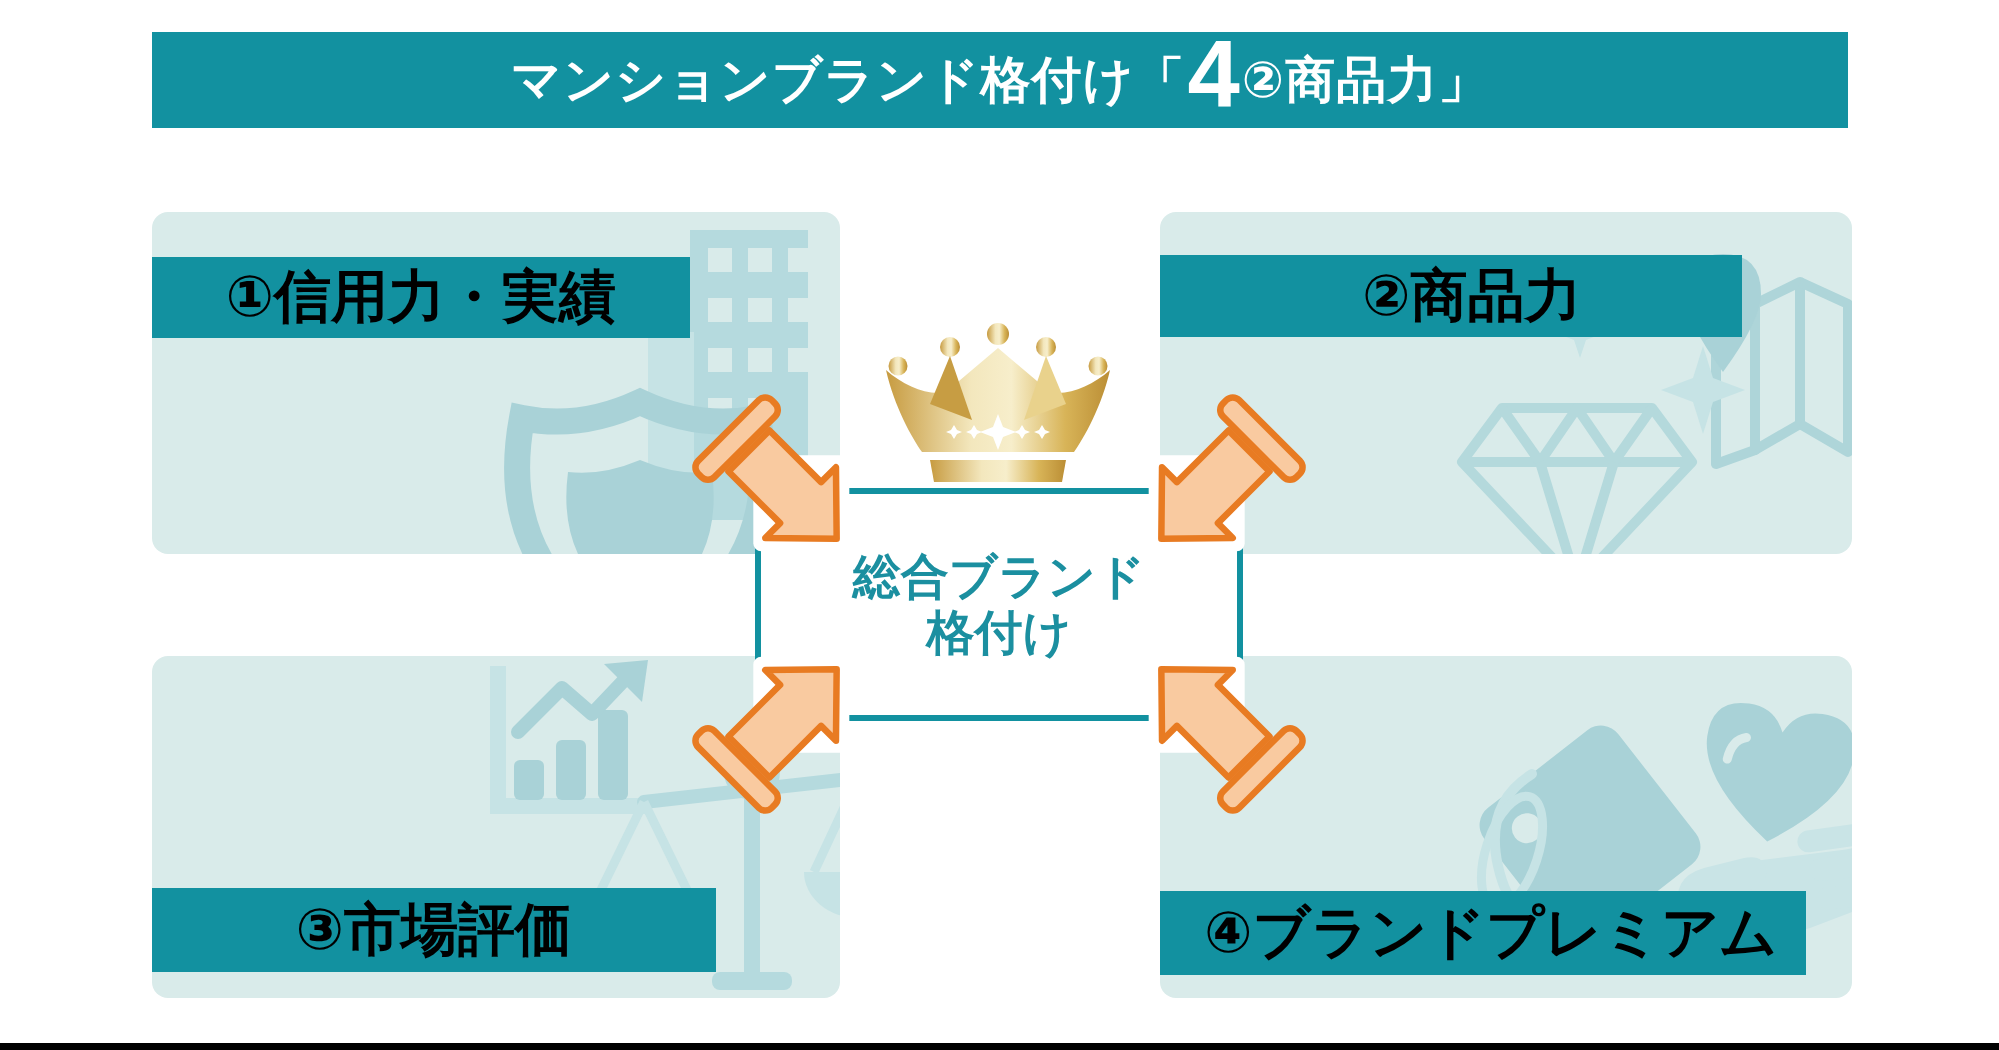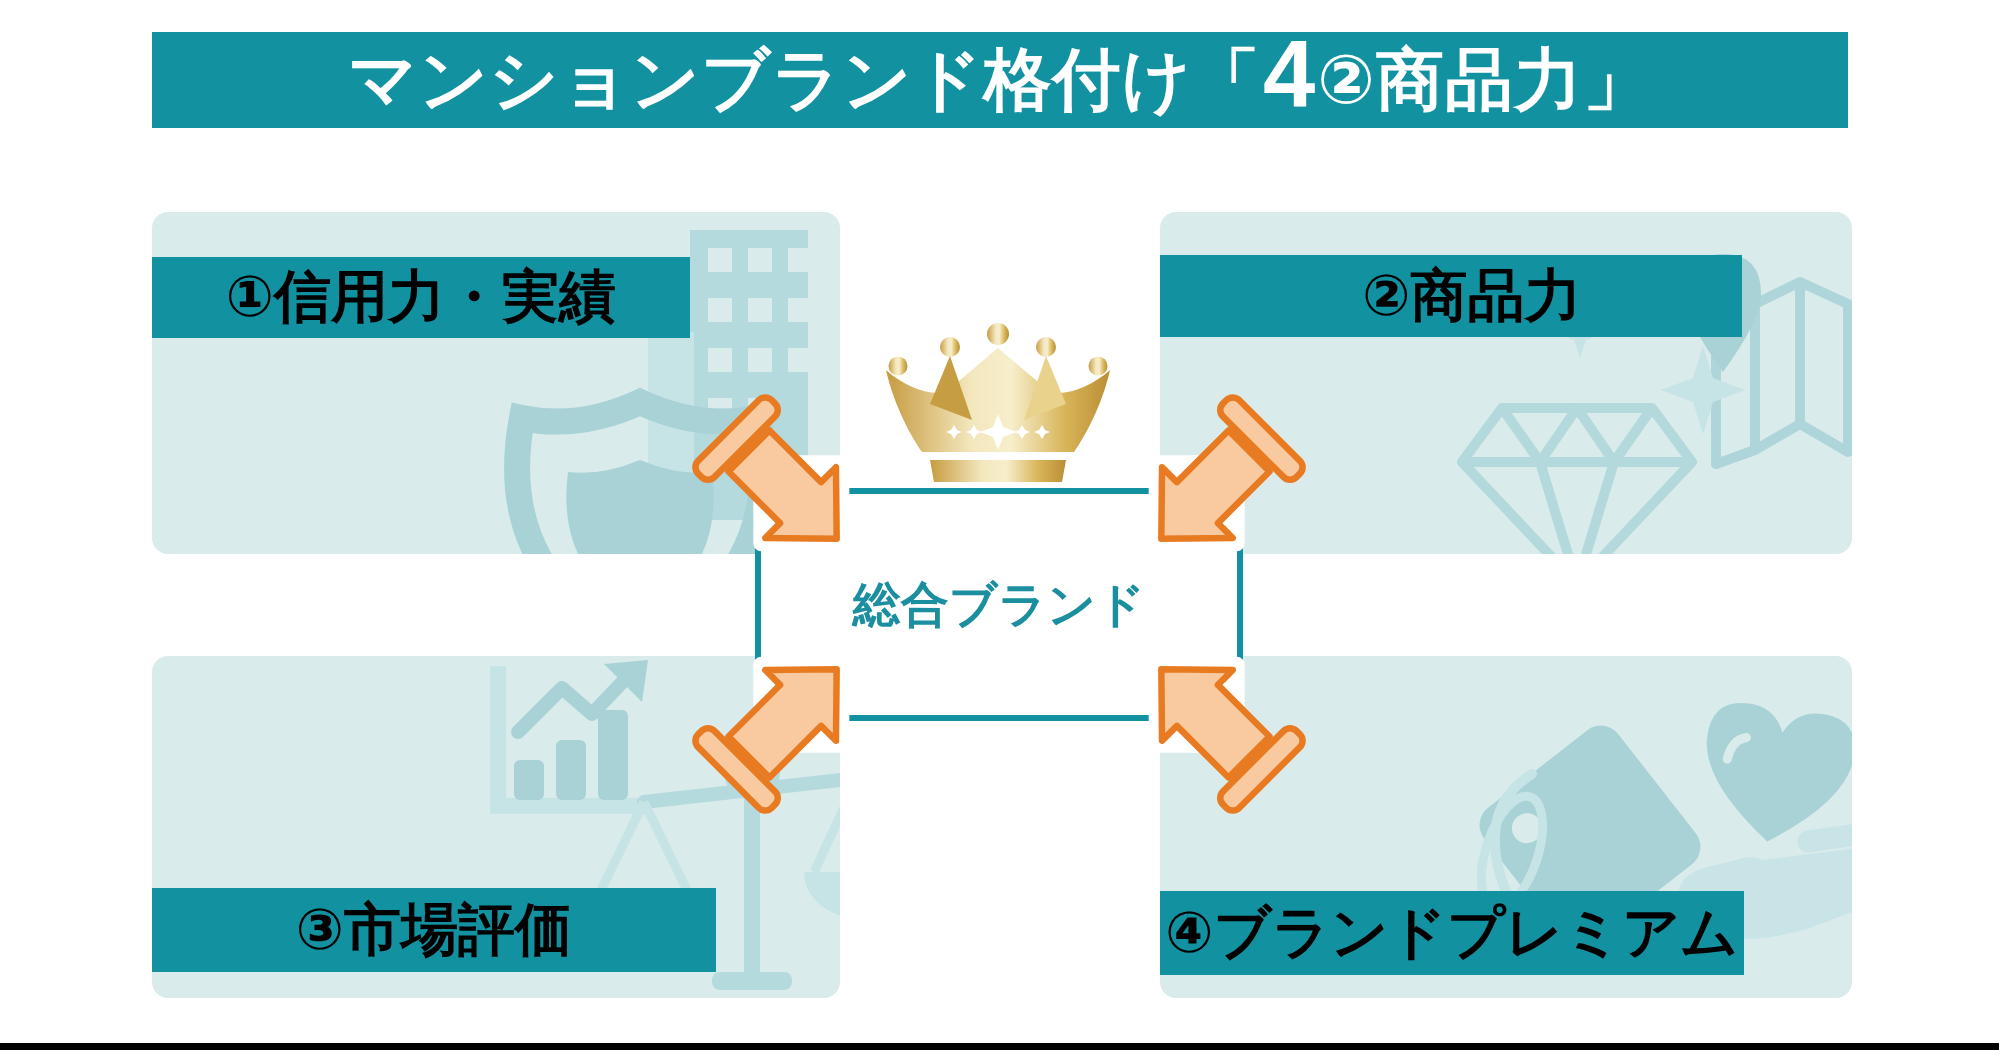--- a/index.html
+++ b/index.html
@@ -2,37 +2,37 @@
 <html><head>
 <meta charset="utf-8">
 <style>
   html,body{margin:0;padding:0;background:#ffffff;}
   body{font-family:"Liberation Sans","DejaVu Sans",sans-serif;}
   #stage{position:relative;width:1999px;height:1050px;background:#ffffff;overflow:hidden;}
 
   
   .banner{position:absolute;left:152px;top:32px;width:1696px;height:96px;background:#1291a0;
           display:flex;align-items:center;justify-content:center;color:#ffffff;}
-  .banner .t{font-size:68px;font-weight:800;letter-spacing:1px;}
+  .banner .t{font-size:50px;font-weight:800;letter-spacing:1px;}
   .banner .big{font-size:94px;font-weight:800;line-height:.9;margin:-12px 2px 0 2px;}
 
   
   .card{position:absolute;width:688px;height:342px;background:#d9ebea;border-radius:16px;overflow:hidden;}
   #card1{left:152px;top:212px;}
   #card2{left:1160px;top:212px;width:692px;}
   #card3{left:152px;top:656px;}
   #card4{left:1160px;top:656px;width:692px;}
   .card .bgicons{position:absolute;left:0;top:0;width:100%;height:100%;z-index:1;pointer-events:none;}
 
   .band{position:absolute;background:#1291a0;color:#000000;display:flex;align-items:center;justify-content:center;
         font-weight:800;font-size:57px;z-index:3;white-space:nowrap;}
   #band1{left:152px;top:257px;width:538px;height:81px;}
   #band2{left:1160px;top:255px;width:540px;height:82px;padding-left:42px;}
   #band3{left:152px;top:888px;width:564px;height:84px;}
-  #band4{left:1160px;top:891px;width:584px;height:84px;}
+  #band4{left:1160px;top:891px;width:630px;height:84px;padding-left:16px;}
 
   
   .centerbox{position:absolute;left:755px;top:488px;width:488px;height:233px;background:#ffffff;
              border:6px solid #1291a0;box-sizing:border-box;z-index:4;
              display:flex;flex-direction:column;align-items:center;justify-content:center;}
   .centerbox .l{color:#1b8fa0;font-weight:800;font-size:48px;line-height:1.16;white-space:nowrap;}
 
   .crown{position:absolute;left:870px;top:320px;width:256px;height:170px;z-index:5;}
 
   .arrow-svg{position:absolute;width:220px;height:220px;z-index:6;}
@@ -166,20 +166,21 @@
         <rect x="656" y="232" width="96" height="22" rx="11" transform="rotate(-4 656 232)"></rect>
         <path d="M520,256 q-10,-34 24,-44 l40,-10 q20,-4 22,12 q2,14 -16,20 l-46,16 Z"></path>
       </g>
     </svg>
 
   </div>
   <div class="band" id="band4">④ブランドプレミアム</div>
 
   <div class="centerbox">
     <div class="l">総合ブランド</div>
+    <div class="l">格付け</div>
   </div>
 
   <svg class="crown" viewBox="0 0 256 170">
     <defs>
       <linearGradient id="gold" x1="0" y1="0" x2="1" y2="0">
         <stop offset="0" stop-color="#c79b40"></stop>
         <stop offset="0.38" stop-color="#f3e7bd"></stop>
         <stop offset="0.56" stop-color="#f7eecb"></stop>
         <stop offset="0.8" stop-color="#d8b458"></stop>
         <stop offset="1" stop-color="#bb8e35"></stop>

